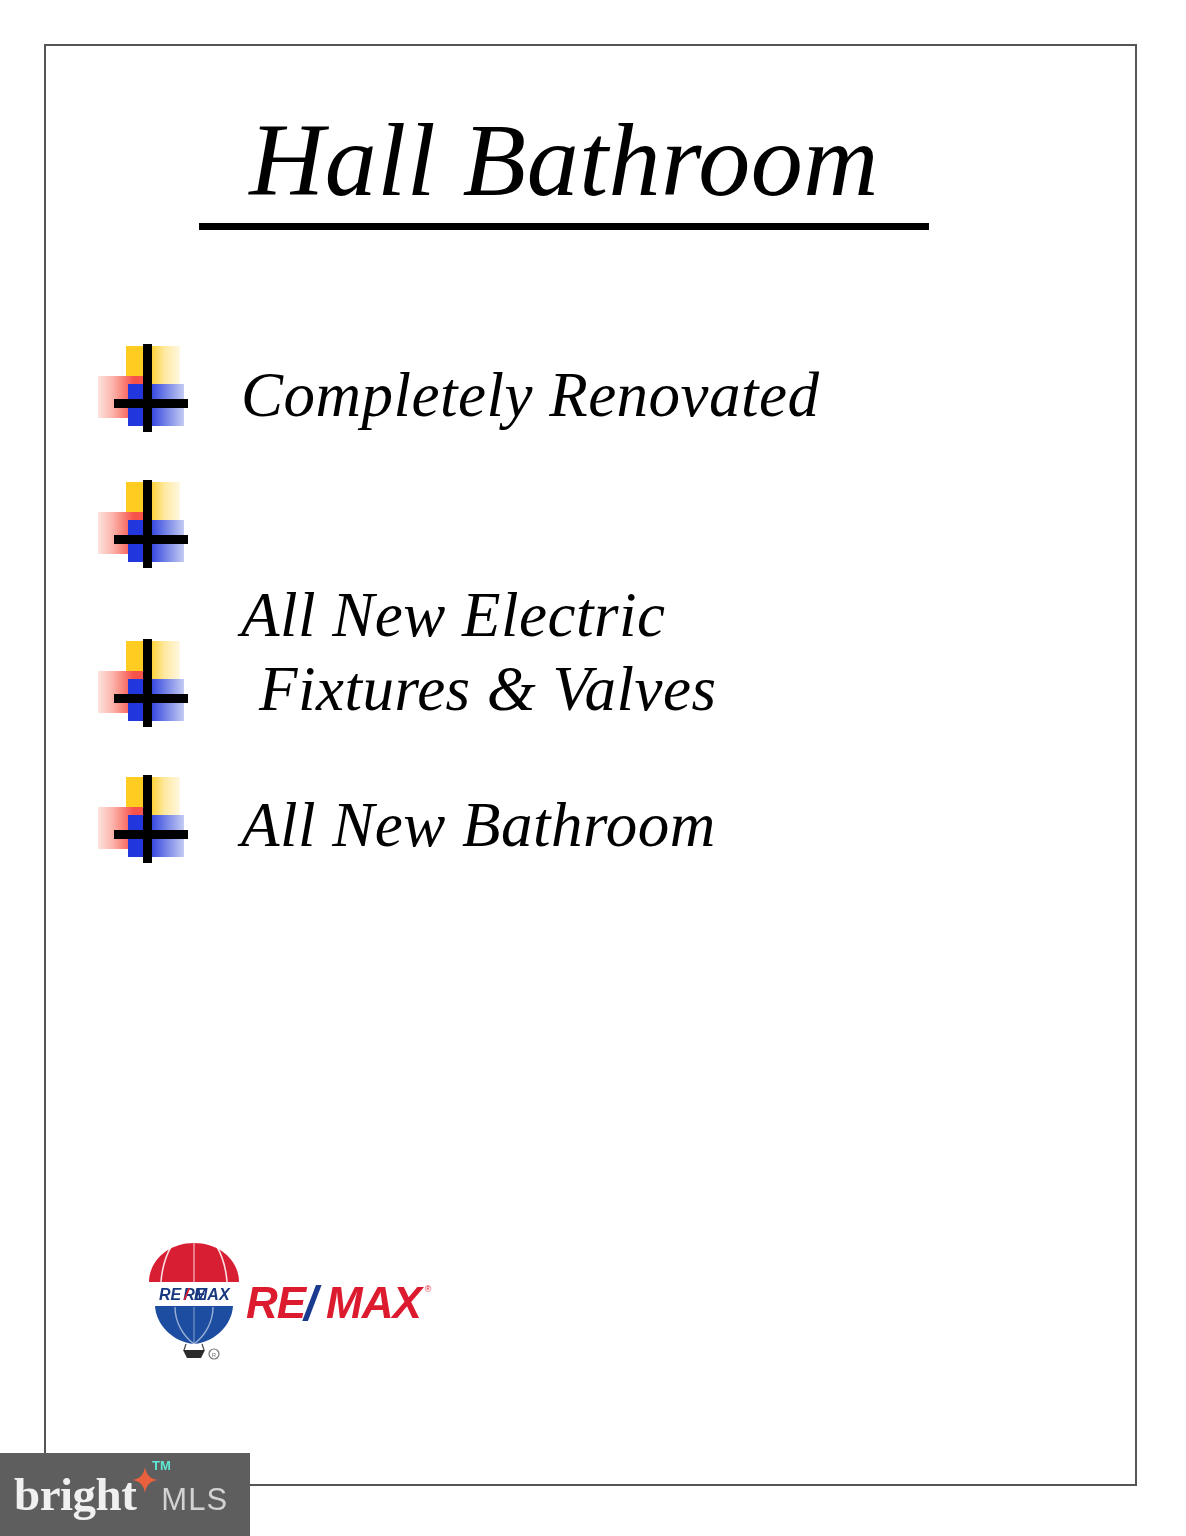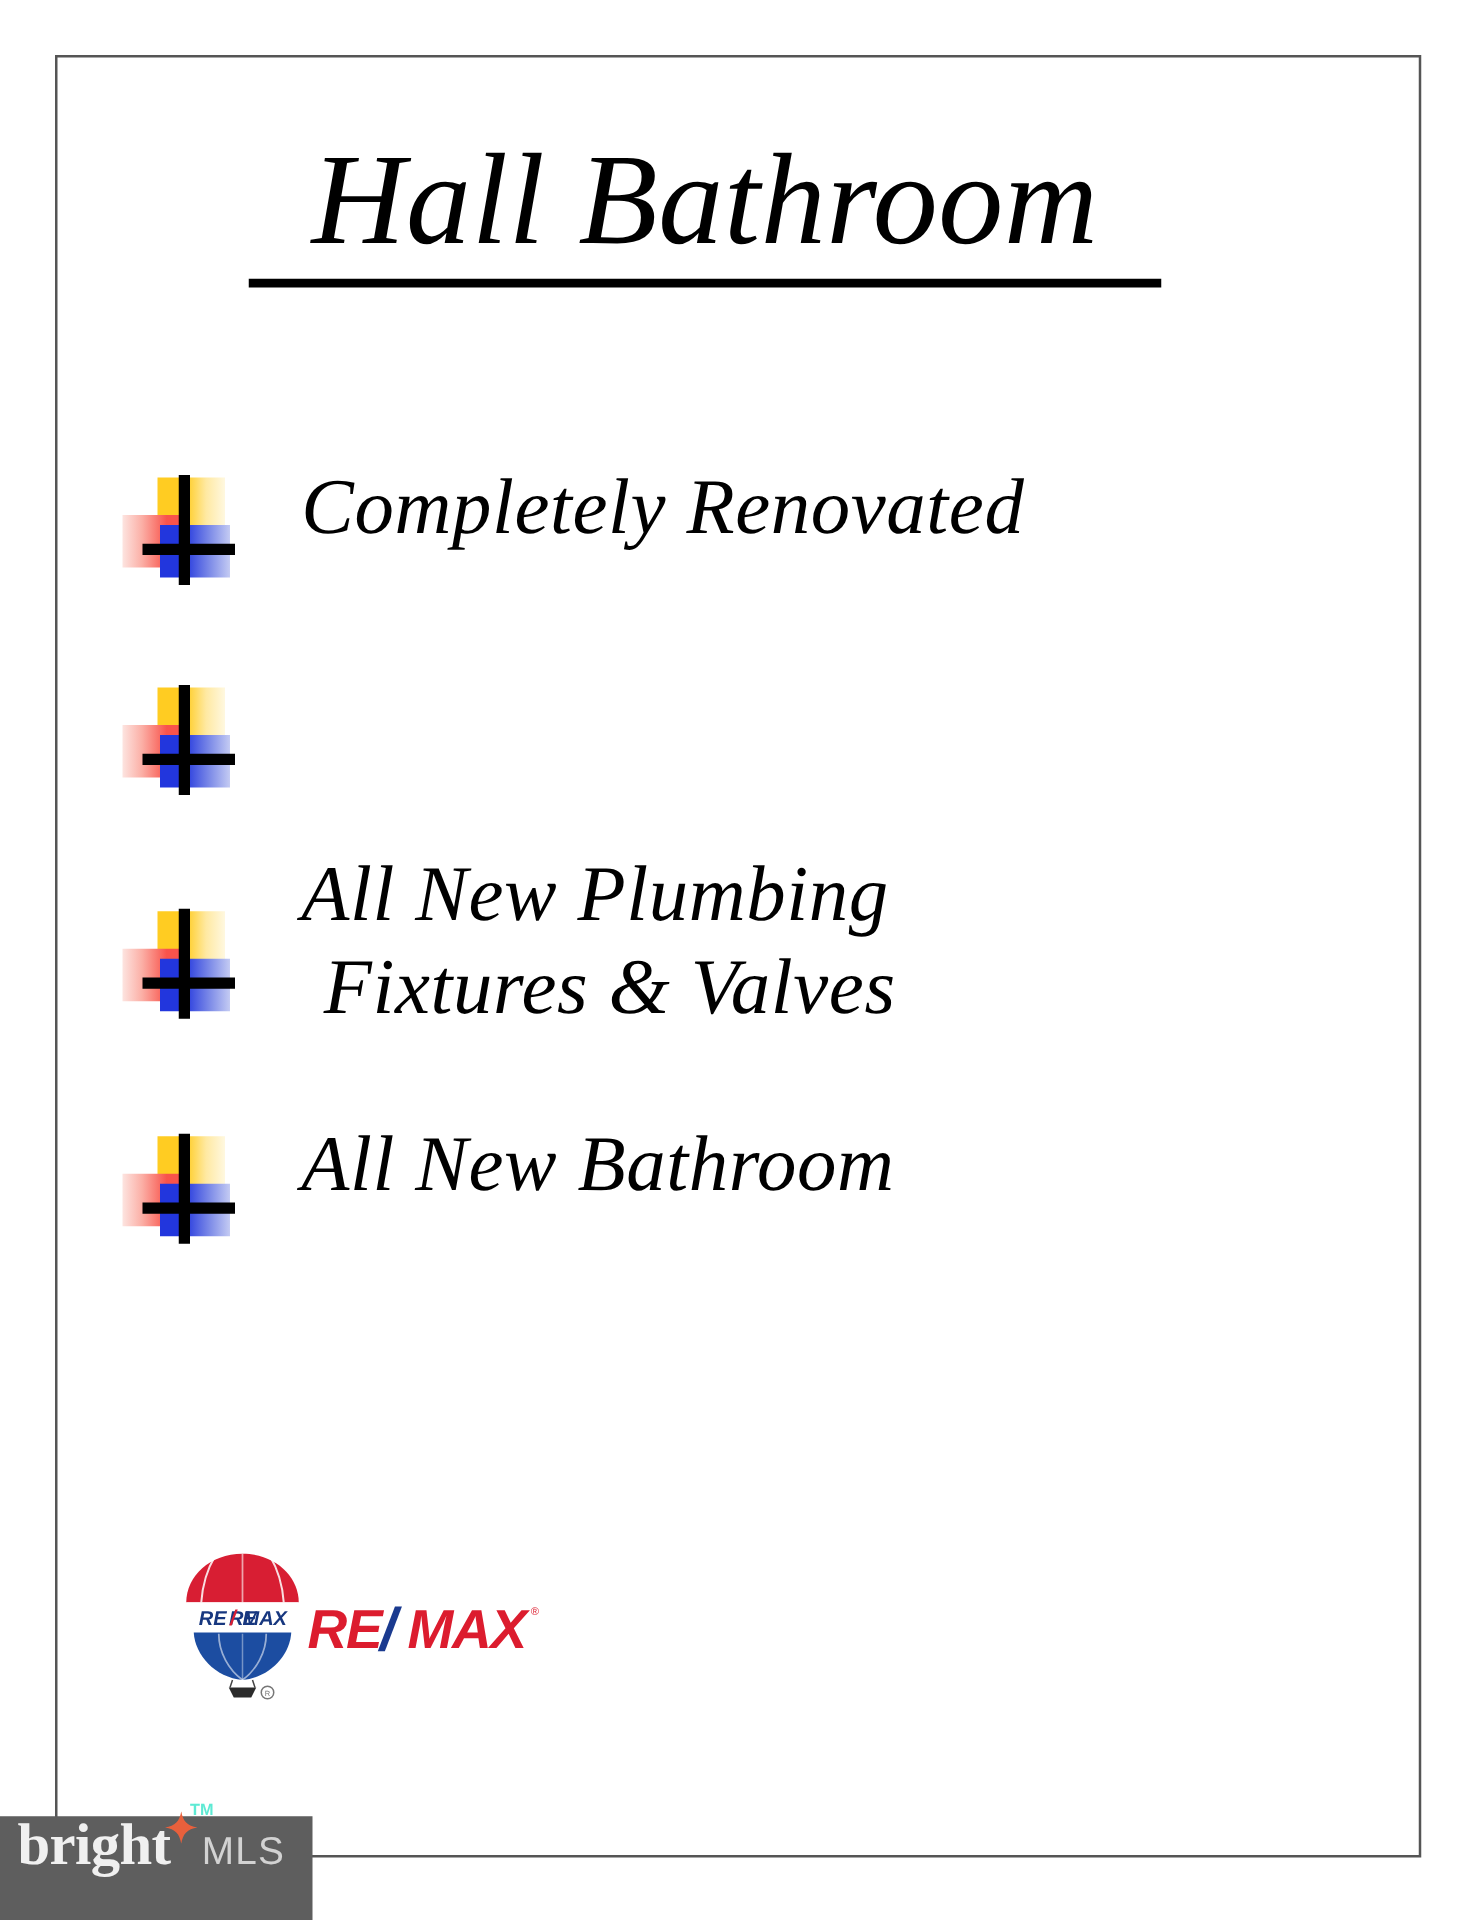--- a/index.html
+++ b/index.html
@@ -55,23 +55,22 @@
 
   
   .feature-list {
     position: absolute;
     left: 96px;
     top: 300px;
     width: 980px;
   }
   .feature-row {
     display: flex;
-    align-items: center;
+    align-items: flex-end;
     margin-bottom: 4px;
-    margin-top: 36px;
   }
   .bullet-cell {
     width: 145px;
     flex: 0 0 145px;
     display: flex;
     justify-content: flex-start;
     padding-top: 44px;
     box-sizing: border-box;
   }
   .feature-text {
@@ -163,21 +162,21 @@
 
   
   .watermark {
     position: absolute;
     left: 0;
     top: 1453px;
     width: 250px;
     height: 83px;
     background: #5E5E5E;
     display: flex;
-    align-items: flex-start;
+    align-items: center;
   }
   .wm-inner {
     position: relative;
     padding-left: 14px;
     display: flex;
     align-items: baseline;
   }
   .wm-bright {
     font-family: "Liberation Serif", "DejaVu Serif", serif;
     font-weight: 700;
@@ -256,21 +255,21 @@
     <div class="bullet-cell">
       <div class="mondrian-bullet">
         <div class="mb-yellow"></div>
         <div class="mb-red"></div>
         <div class="mb-blue"></div>
         <div class="mb-vbar"></div>
         <div class="mb-hbar"></div>
       </div>
     </div>
     <div class="feature-text">
-      <span>All New Plumbing</span>
+      <span>All New Electric</span>
       <span class="line2">Fixtures &amp; Valves</span>
     </div>
   </div>
 
   <div class="feature-row">
     <div class="bullet-cell">
       <div class="mondrian-bullet">
         <div class="mb-yellow"></div>
         <div class="mb-red"></div>
         <div class="mb-blue"></div>

